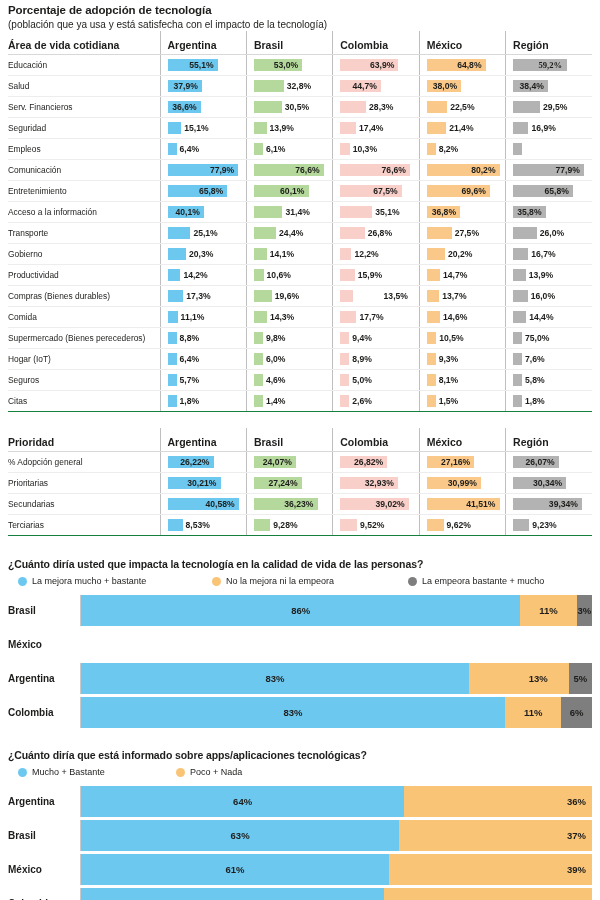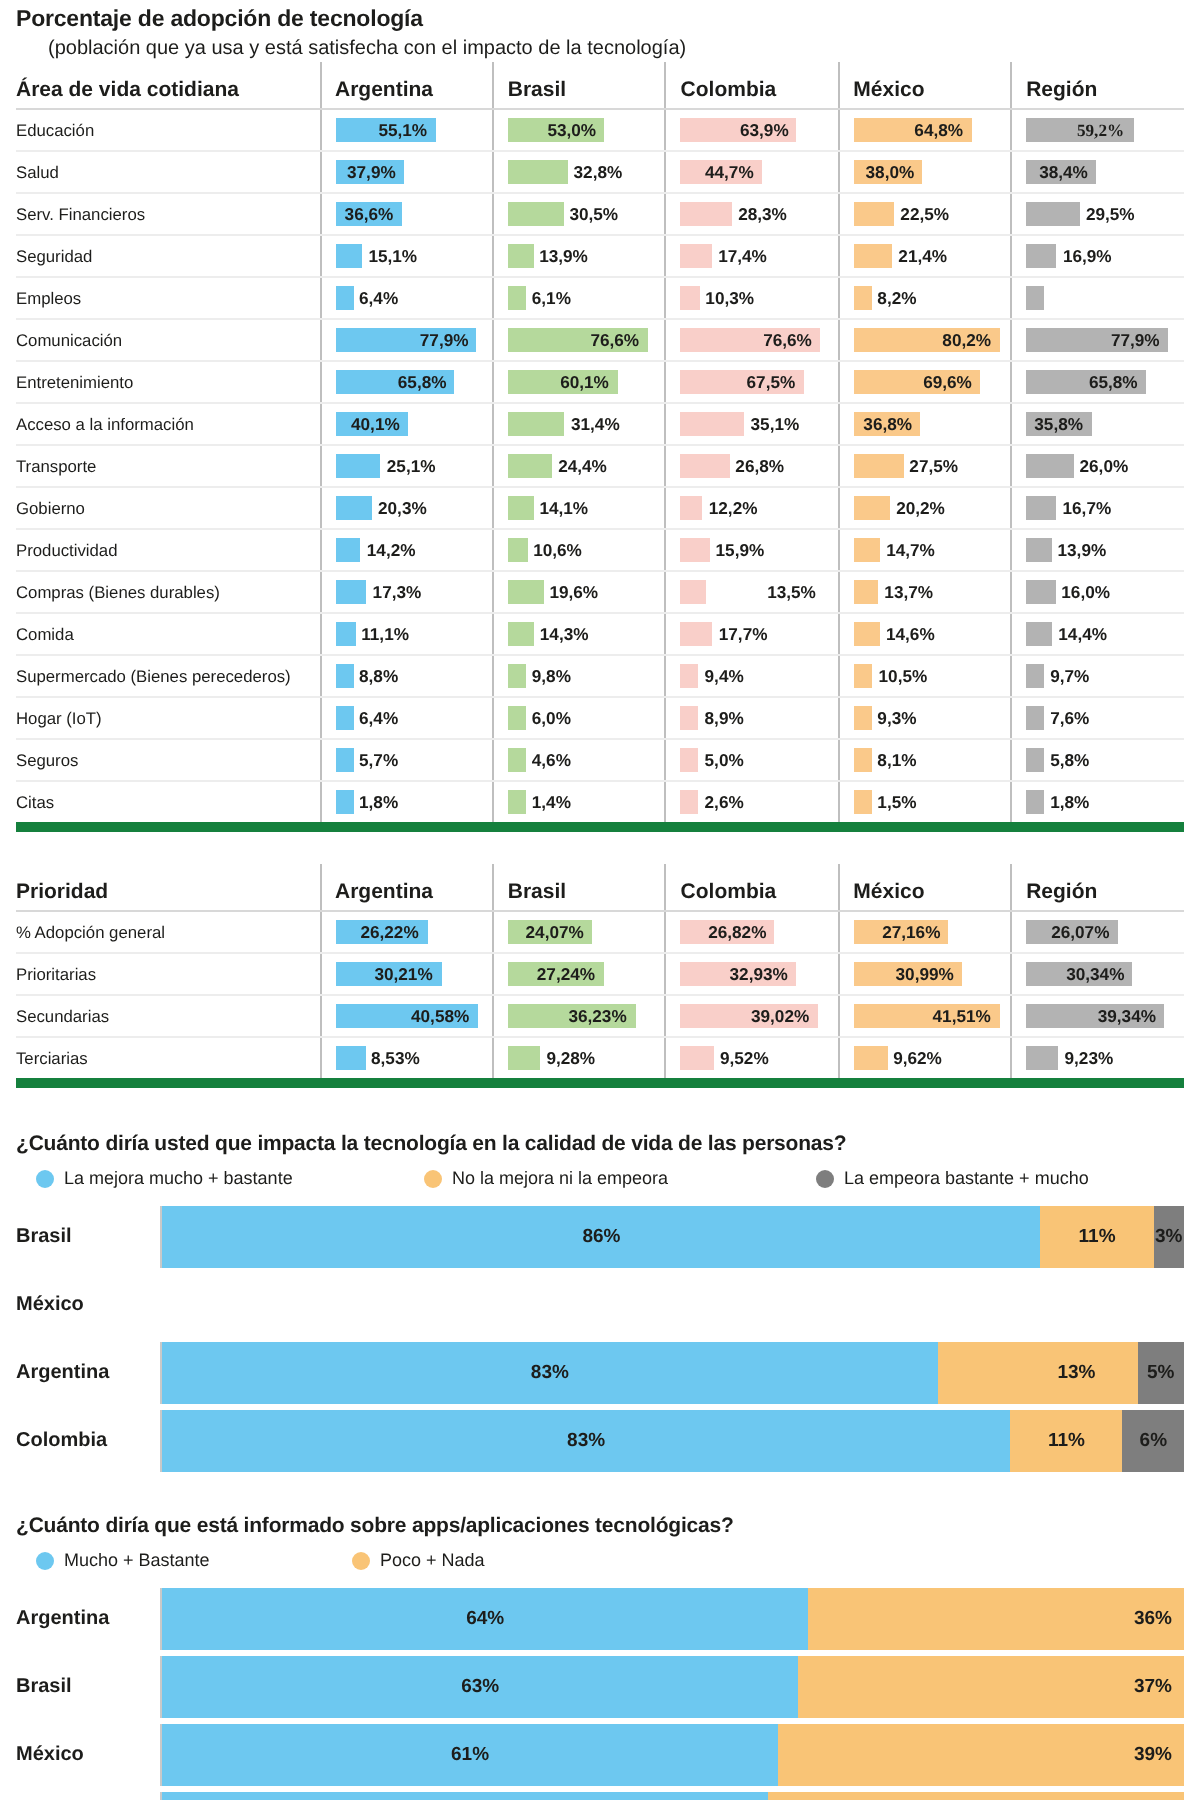--- a/index.html
+++ b/index.html
@@ -11,42 +11,42 @@
     -webkit-font-smoothing:antialiased;
   }
   .page{width:600px;height:900px;position:relative;box-sizing:border-box;padding:0 8px;}
 
   
   .h-title{
     font-size:11.5px;font-weight:bold;letter-spacing:-0.1px;
     margin:4px 0 0 0;line-height:13px;
   }
   .h-sub{
-    font-size:10px;font-weight:normal;line-height:12px;margin:2px 0 0 16px;color:#1d1d1b;
+    font-size:10px;font-weight:normal;line-height:12px;margin:2px 0 0 0;color:#1d1d1b;
   }
   .q-title{
     font-size:10.5px;font-weight:bold;line-height:13px;margin:0;letter-spacing:-0.1px;
   }
 
   
   .tbl{width:584px;border-collapse:collapse;table-layout:fixed;}
   .tbl col.c-label{width:152px;}
   .tbl col.c-data{width:86.4px;}
   .tbl th,.tbl td{padding:0;margin:0;}
   .tbl thead th{
     text-align:left;font-size:10.5px;font-weight:bold;
     height:20px;vertical-align:bottom;padding-bottom:3px;
     border-bottom:1px solid #d8d8d8;
   }
   .tbl thead th.dcol{border-left:1px solid #bfbfbf;padding-left:7px;}
   .tbl tbody td{
     height:20px;vertical-align:middle;font-size:8.6px;
     border-bottom:1px solid #ededed;
   }
-  .tbl tbody tr:last-child td{border-bottom:5px solid #15803d;}
+  .tbl tbody tr:last-child td{border-bottom:1px solid #15803d;}
   .tbl tbody td.lbl{font-size:8.4px;color:#1d1d1b;padding-right:4px;white-space:nowrap;}
   .tbl tbody td.dcol{border-left:1px solid #bfbfbf;padding-left:7px;}
   .cellwrap{position:relative;height:20px;display:block;}
   .bar{
     position:absolute;left:0;top:4px;height:12px;border-radius:0;
   }
   .bval{
     position:absolute;top:0;height:20px;line-height:20px;
     font-size:8.6px;font-weight:bold;color:#1d1d1b;white-space:nowrap;
   }
@@ -543,21 +543,21 @@
           </td>
           <td class="dcol">
             <span class="cellwrap">
               <span class="bar" style="width: 9.6px; background: rgb(250, 201, 138);"></span>
               <span class="bval" style="left: 12.6px;">10,5%</span>
             </span>
           </td>
           <td class="dcol">
             <span class="cellwrap">
               <span class="bar" style="width: 9px; background: rgb(179, 179, 179);"></span>
-              <span class="bval" style="left: 12px;">9,7%</span>
+              <span class="bval" style="left: 12px;">75,0%</span>
             </span>
           </td>
         </tr>
         <tr>
           <td class="lbl">Hogar (IoT)</td>
           <td class="dcol">
             <span class="cellwrap">
               <span class="bar" style="width: 9px; background: rgb(109, 200, 240);"></span>
               <span class="bval" style="left: 12px;">6,4%</span>
             </span>

